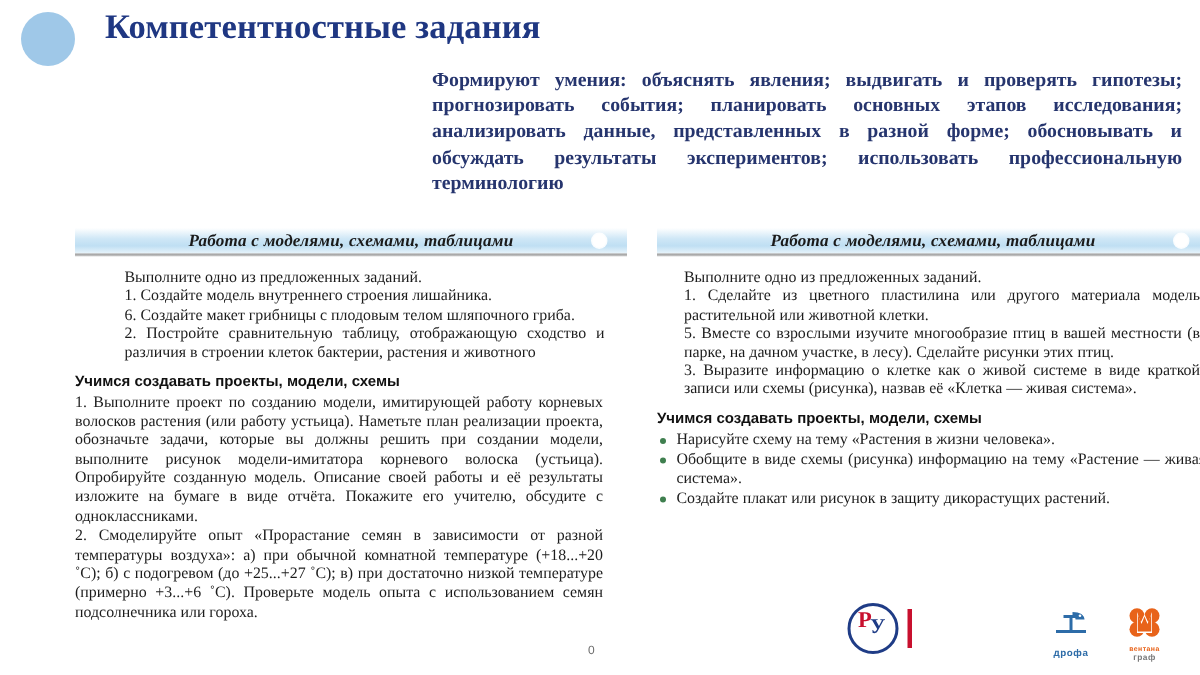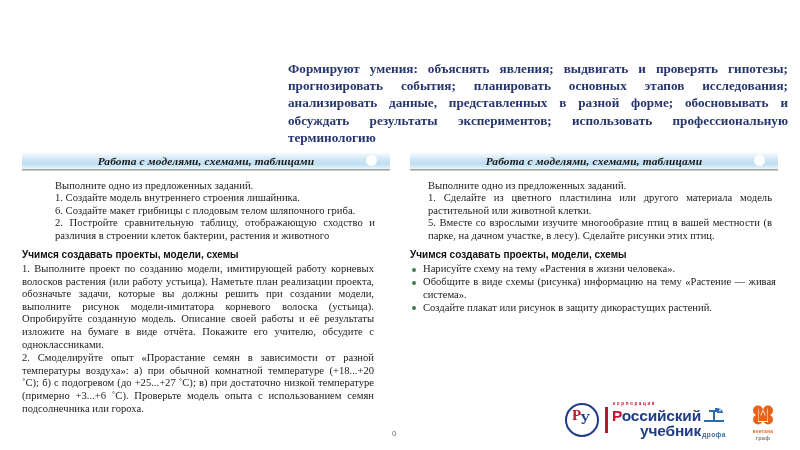--- a/index.html
+++ b/index.html
@@ -51,21 +51,21 @@
     font-weight: bold;
     color: #1F3782;
     letter-spacing: 0.1px;
     white-space: nowrap;
   }
 
   
   .intro {
     position: absolute;
     left: 288px;
-    top: 60px;
+    top: 44px;
     width: 500px;
     font-family: "Liberation Serif", "DejaVu Serif", serif;
     font-size: 13.2px;
     line-height: 17.2px;
     font-weight: bold;
     color: #26356E;
     text-align: justify;
     text-justify: inter-word;
   }
 
@@ -74,20 +74,21 @@
     position: absolute;
     left: 0;
     top: 150px;
     width: 800px;
     height: 300px;
   }
   .col {
     position: absolute;
     top: 0;
     width: 378px;
+    margin-left: 28px;
   }
   .col-left  { left: 22px; }
   .col-right { left: 410px; }
 
   
   .banner-wrap {
     position: relative;
     height: 26px;
     margin-bottom: 4px;
   }
@@ -331,20 +332,24 @@
     color: #7A7A7A;
     letter-spacing: 0.3px;
     line-height: 6px;
   }
 </style>
 </head>
 <body>
 
 <div class="slide">
 
+  <div class="title-bar">
+    <div class="title-dot"></div>
+    <div class="slide-title">Компетентностные задания</div>
+  </div>
 
   <div class="intro">Формируют   умения: объяснять явления; выдвигать и проверять гипотезы; прогнозировать события; планировать основных этапов исследования; анализировать данные, представленных в разной форме; обосновывать и обсуждать результаты экспериментов; использовать профессиональную терминологию</div>
 
   <div class="columns">
 
     <div class="col col-left">
 
       <div class="banner-wrap">
         <div class="banner">
           <span class="banner-text">Работа с моделями, схемами, таблицами</span>
@@ -373,20 +378,21 @@
           <span class="banner-text">Работа с моделями, схемами, таблицами</span>
           <span class="banner-notch"></span>
         </div>
         <div class="banner-rule"></div>
       </div>
 
       <div class="body-block">
         <p>Выполните одно из предложенных заданий.</p>
         <p>1. Сделайте из цветного пластилина или другого материала модель растительной или животной клетки.</p>
         <p>5. Вместе со взрослыми изучите многообразие птиц в вашей местности (в парке, на дачном участке, в лесу). Сделайте рисунки этих птиц.</p>
+        <p>3. Выразите информацию о клетке как о живой системе в виде краткой записи или схемы (рисунка), назвав её «Клетка — живая система».</p>
       </div>
 
       <div class="sub-head">Учимся создавать проекты, модели, схемы</div>
 
       <ul class="bullets">
         <li>Нарисуйте схему на тему «Растения в жизни человека».</li>
         <li>Обобщите в виде схемы (рисунка) информацию на тему «Растение — живая система».</li>
         <li>Создайте плакат или рисунок в защиту дикорастущих растений.</li>
       </ul>
     </div>
@@ -395,25 +401,20 @@
   <div class="page-num">0</div>
 
   <div class="logos">
 
     <div class="logo-ru">
       <div class="logo-mark">
         <span class="glyph-r">Р</span>
         <span class="glyph-y">У</span>
       </div>
       <div class="logo-bar"></div>
-      <div class="logo-words">
-        <div class="logo-kicker">корпорация</div>
-        <div class="logo-line1"><span class="cap-p">Р</span><span>оссийский</span></div>
-        <div class="logo-line2">учебник</div>
-      </div>
     </div>
 
     <div class="logo-drofa">
       <svg width="26" height="20" viewBox="0 0 26 20">
         <path d="M3 14 L23 14 L23 16 L3 16 Z" fill="#2D6CA8"></path>
         <path d="M8 4 L18 4 L18 6 L8 6 Z" fill="#2D6CA8"></path>
         <path d="M12 5 L14 5 L14 15 L12 15 Z" fill="#2D6CA8"></path>
         <path d="M14 2 C19 2 22 4 22 7 L16 7 C16 5 15 4 14 4 Z" fill="#2D6CA8"></path>
         <circle cx="19" cy="4.5" r="0.9" fill="#ffffff"></circle>
       </svg>

